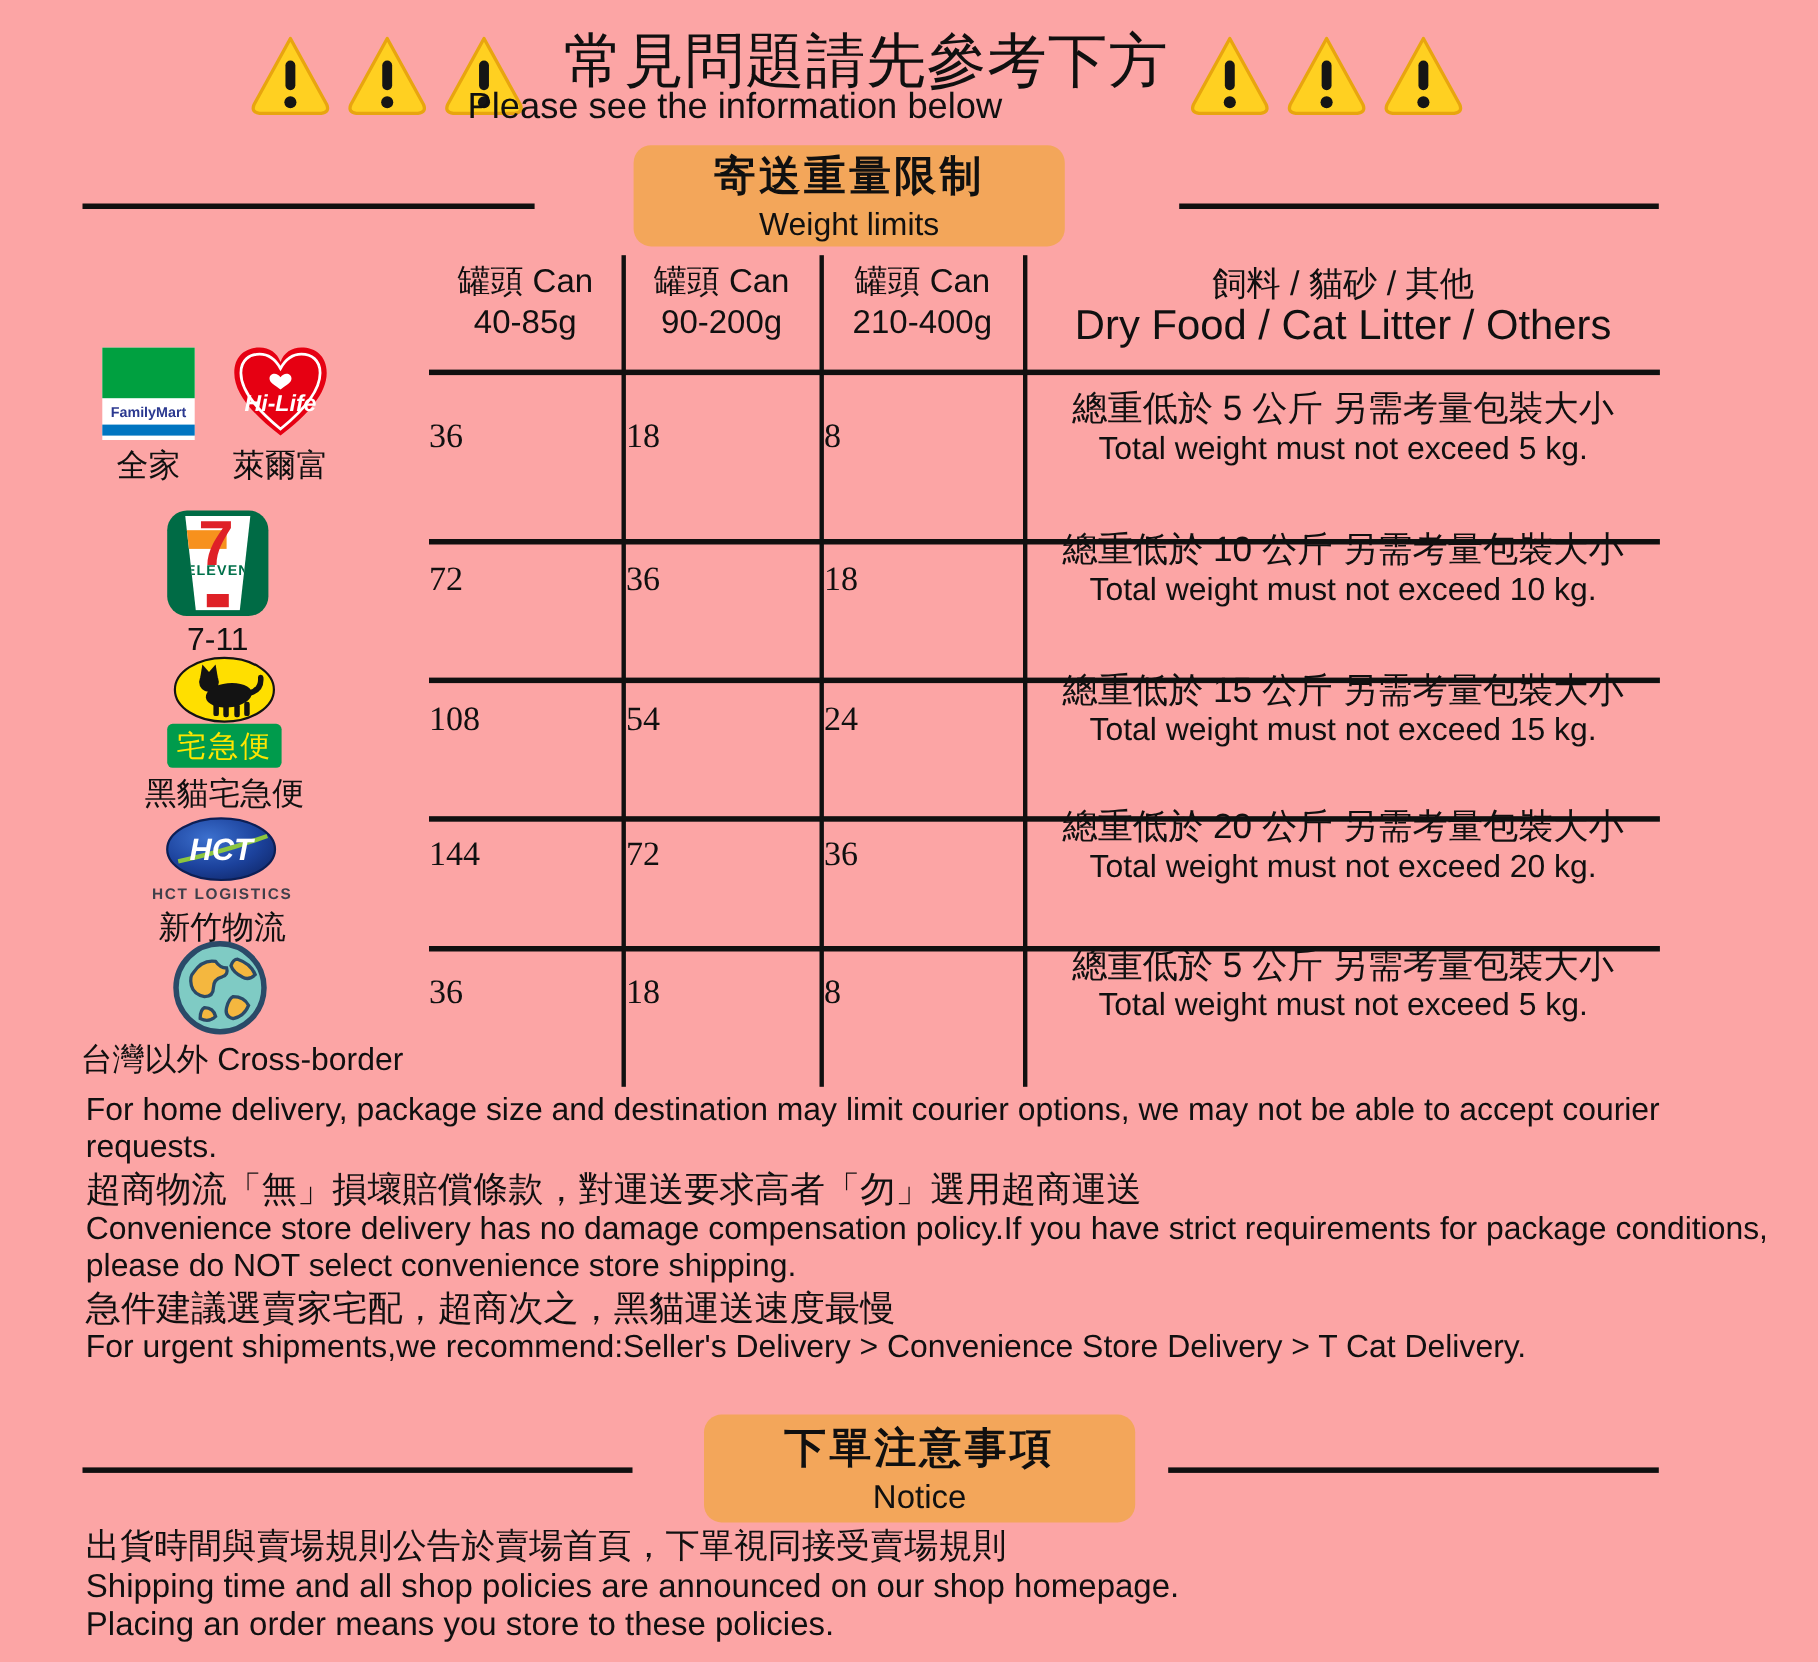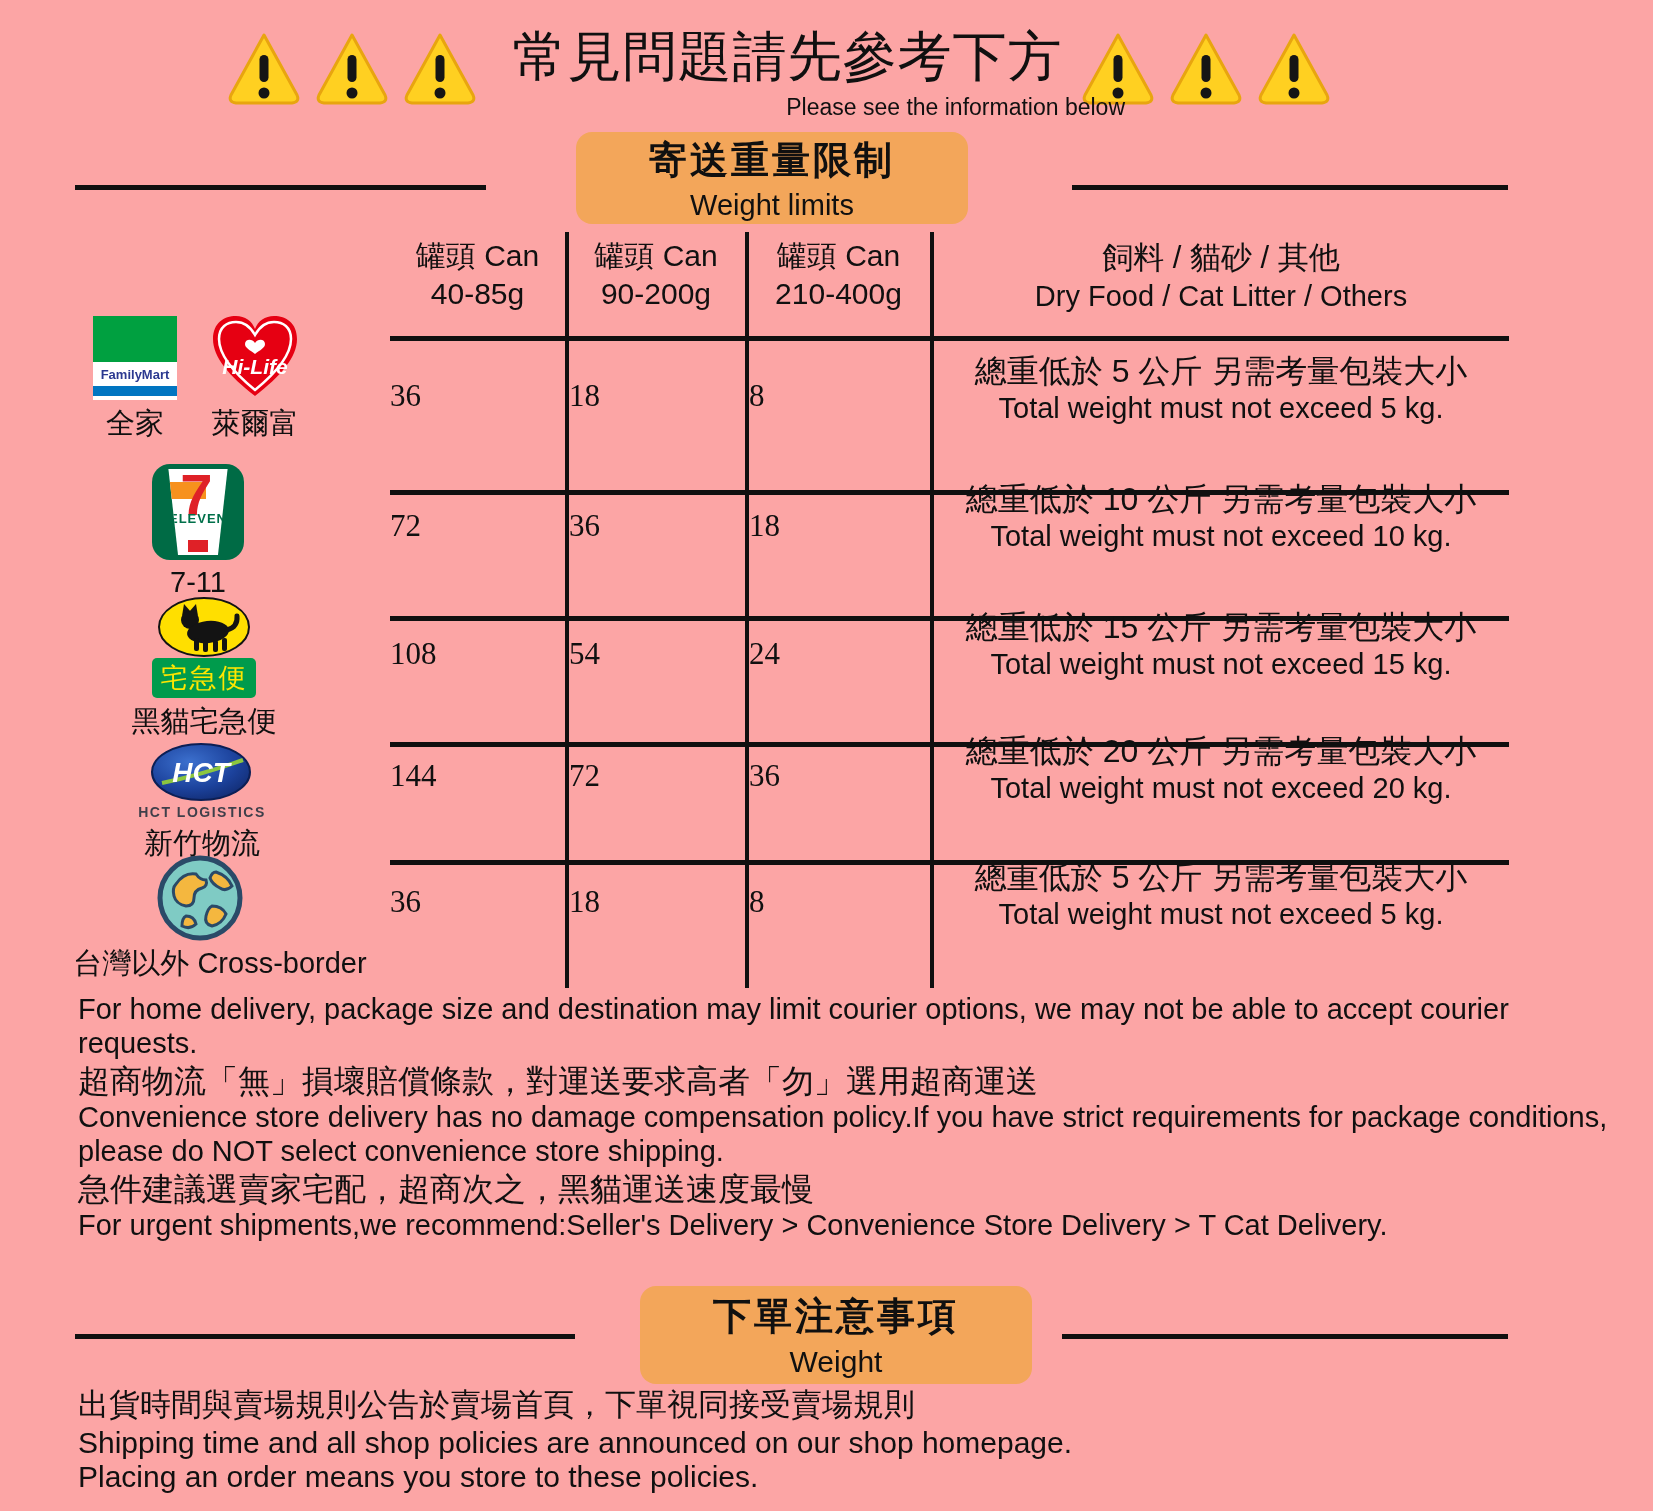--- a/index.html
+++ b/index.html
@@ -2,22 +2,22 @@
 <html><head>
 <meta charset="utf-8">
 <style>
   html,body{margin:0;padding:0;background:#fff;}
   .page{position:relative;width:1653px;height:1511px;background:#fca5a5;overflow:hidden;
         color:#101010;font-family:"Liberation Sans","DejaVu Sans",sans-serif;}
   .abs{position:absolute;}
   .warn{position:absolute;width:72px;height:78px;}
   .title{position:absolute;left:495px;top:22px;width:585px;text-align:center;
          font-size:54px;font-weight:500;letter-spacing:1px;line-height:68px;}
-  .subtitle{position:absolute;left:425px;top:88px;width:700px;text-align:right;
-            font-size:23px;line-height:38px;}
+  .subtitle{position:absolute;left:425px;top:77px;width:700px;text-align:left;
+            font-size:33px;line-height:38px;}
   .hline{position:absolute;height:5px;background:#101010;}
   .banner{position:absolute;background:#F3A65A;border-radius:16px;display:flex;
           flex-direction:column;align-items:center;justify-content:center;gap:3px;}
   .banner-zh{font-size:38px;font-weight:600;letter-spacing:3px;}
   .banner-en{font-size:29px;}
   .vline{position:absolute;width:4px;background:#101010;top:232px;height:756px;}
   .hsep{position:absolute;left:390px;width:1119px;height:5px;background:#101010;}
   .th{position:absolute;text-align:center;font-size:30px;font-weight:500;line-height:36px;}
   .val{position:absolute;text-align:left;font-size:31px;font-weight:500;height:56px;line-height:56px;font-family:Liberation Serif, serif;}
   .lz{position:absolute;left:934px;width:574px;text-align:center;font-size:32px;
@@ -120,21 +120,21 @@
   <div class="hsep" style="top:742px"></div>
   <div class="hsep" style="top:860px"></div>
 
   <div class="th" style="left:390px;width:175px;top:238px">罐頭 Can</div>
   <div class="th" style="left:390px;width:175px;top:276px">40-85g</div>
   <div class="th" style="left:567px;width:178px;top:238px">罐頭 Can</div>
   <div class="th" style="left:567px;width:178px;top:276px">90-200g</div>
   <div class="th" style="left:747px;width:183px;top:238px">罐頭 Can</div>
   <div class="th" style="left:747px;width:183px;top:276px">210-400g</div>
   <div class="th" style="left:934px;width:574px;top:240px;font-size:31px">飼料 / 貓砂 / 其他</div>
-  <div class="th" style="left:934px;width:574px;top:278px;font-size:29px;font-weight:400">Dry Food / Cat Litter / Others</div>
+  <div class="th" style="left:934px;width:574px;top:278px;font-size:38px;font-weight:400">Dry Food / Cat Litter / Others</div>
 
   <div class="fm" style="left:93px;top:316px">
     <div class="fm-g"></div>
     <div class="fm-t">FamilyMart</div>
     <div class="fm-b"></div>
   </div>
   <div class="abs" style="left:206px;top:310px">
     <svg width="98" height="94" viewBox="0 0 98 94">
       <path d="M49 86 C23 66 7 47 7 29 C7 13 18 6 30 6 C39 6 46 11 49 19 C52 11 59 6 68 6 C80 6 91 13 91 29 C91 47 75 66 49 86 Z" fill="#E60012"></path>
       <path d="M49 80 C27 62 13 45 13 29 C13 17 21 12 30 12 C38 12 44 16 49 25 C54 16 60 12 68 12 C77 12 85 17 85 29 C85 45 71 62 49 80 Z" fill="none" stroke="#fff" stroke-width="2.5"></path>
@@ -232,21 +232,21 @@
     <div class="note-zh">超商物流「無」損壞賠償條款，對運送要求高者「勿」選用超商運送</div>
     <div class="note-en">Convenience store delivery has no damage compensation policy.If you have strict requirements for package conditions, please do NOT select convenience store shipping.</div>
     <div class="note-zh">急件建議選賣家宅配，超商次之，黑貓運送速度最慢</div>
     <div class="note-en">For urgent shipments,we recommend:Seller's Delivery &gt; Convenience Store Delivery &gt; T Cat Delivery.</div>
   </div>
 
   <div class="hline" style="left:75px;top:1334px;width:500px"></div>
   <div class="hline" style="left:1062px;top:1334px;width:446px"></div>
   <div class="banner" style="left:640px;top:1286px;width:392px;height:98px">
     <div class="banner-zh" style="font-size:38px">下單注意事項</div>
-    <div class="banner-en" style="font-size:30px">Weight</div>
+    <div class="banner-en" style="font-size:30px">Notice</div>
   </div>
 
   <div class="abs" style="left:78px;top:1384px;width:1520px">
     <div class="f-zh">出貨時間與賣場規則公告於賣場首頁，下單視同接受賣場規則</div>
     <div class="f-en">Shipping time and all shop policies are announced on our shop homepage.</div>
     <div class="f-en">Placing an order means you store to these policies.</div>
   </div>
 
 </div>
 

